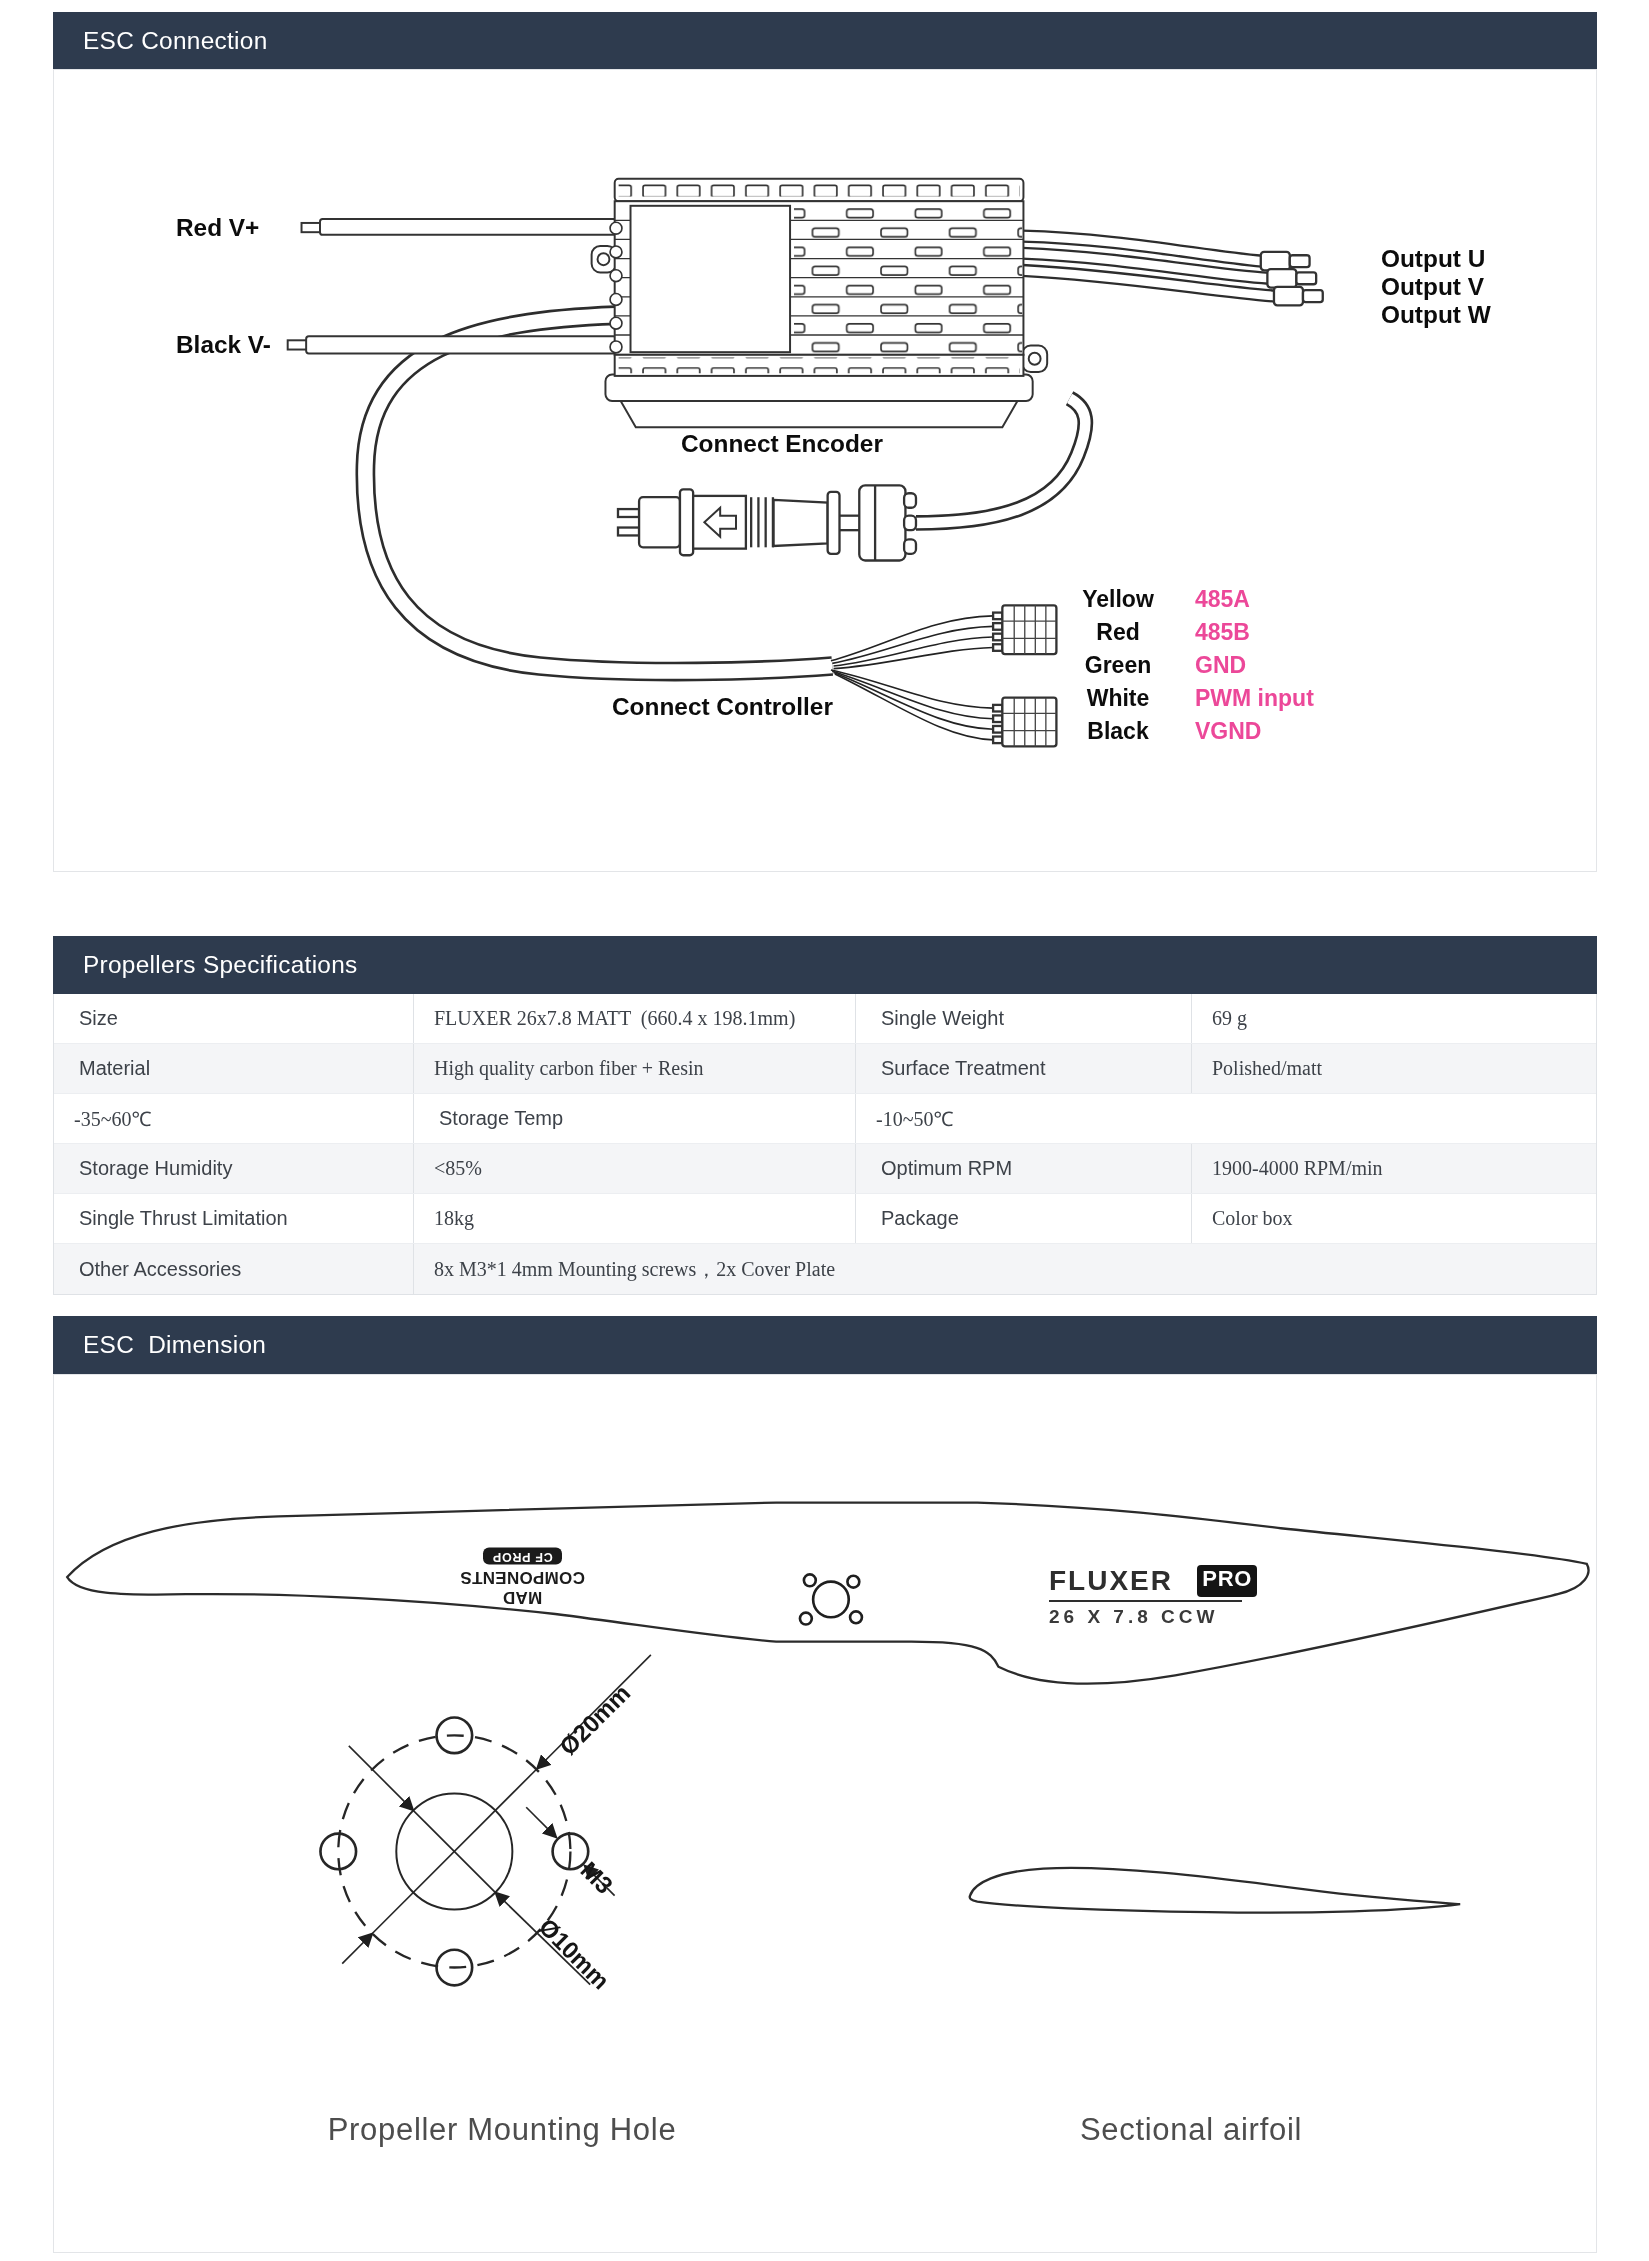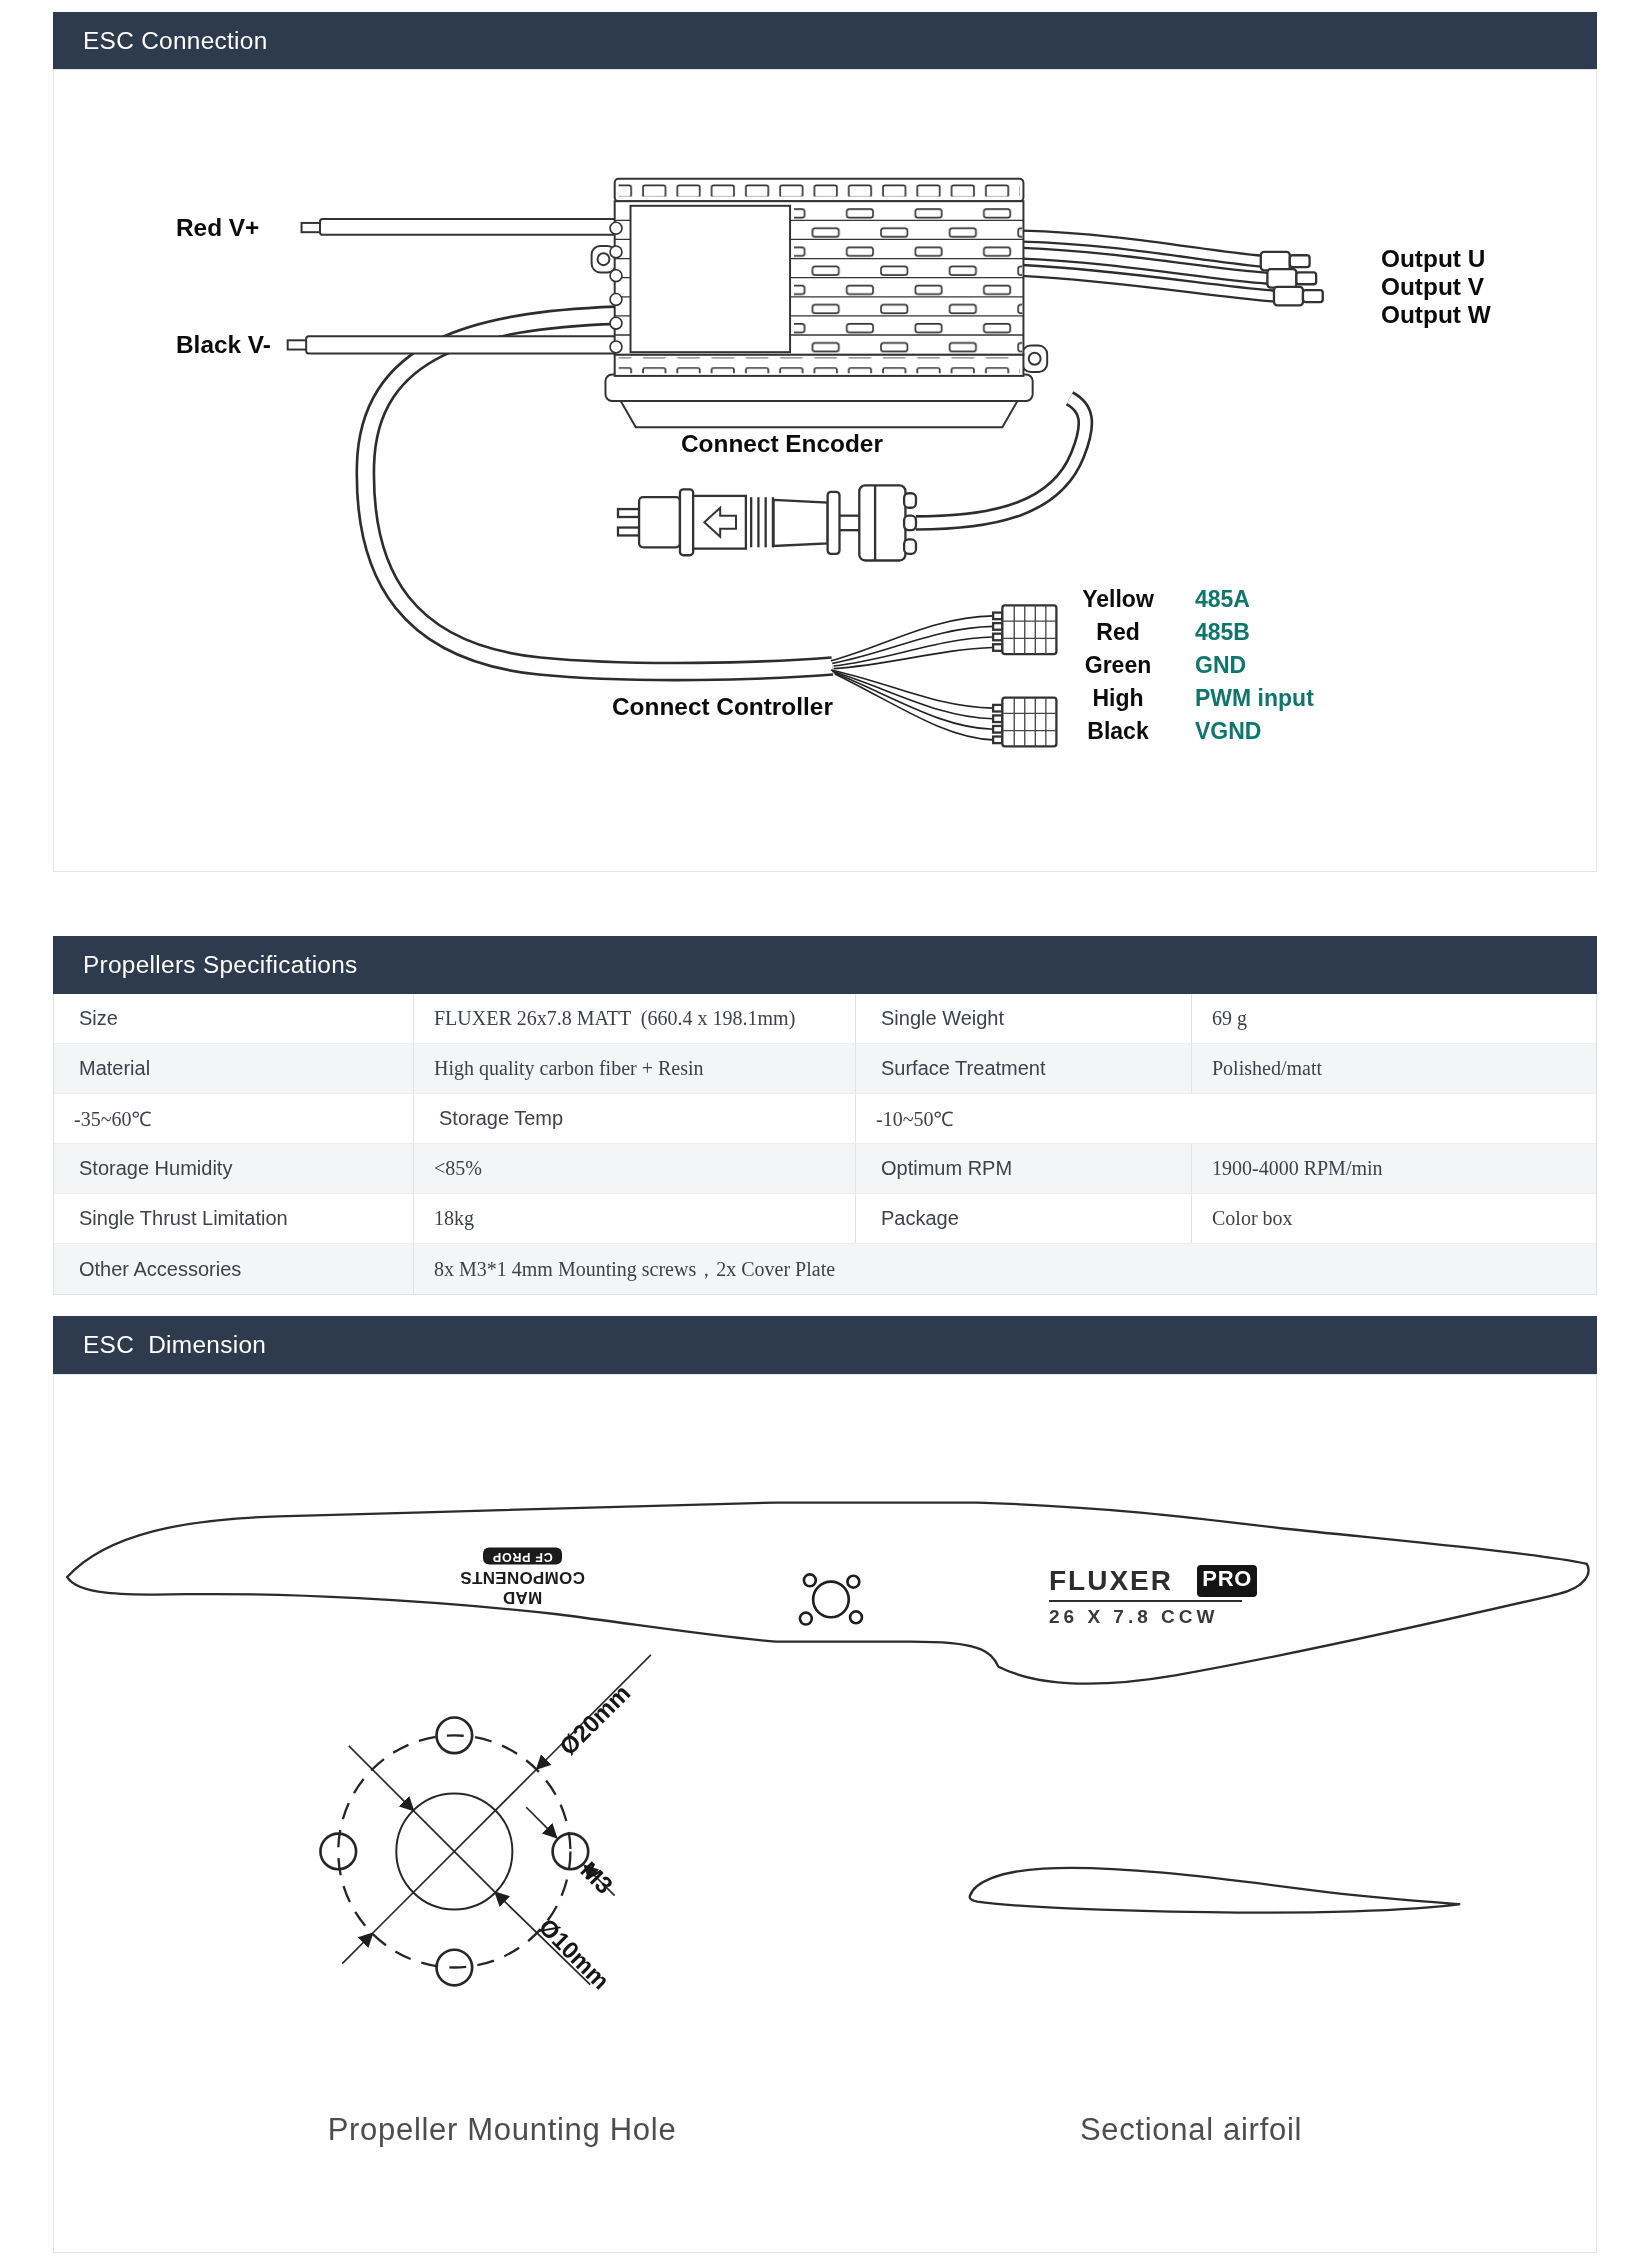--- a/index.html
+++ b/index.html
@@ -13,21 +13,21 @@
 
   .panel { position:absolute; left:53px; width:1544px; background:#fff; border:0.7px solid #e3e5e8; }
   .panel svg { position:absolute; left:0; top:0; }
 
   .dlabel { position:absolute; font-size:24.4px; font-weight:600; color:#0c0c0c; white-space:nowrap; }
   .outlist div { line-height:28px; }
 
   .wiretable { position:absolute; left:1021px; top:513px; }
   .wrow { display:flex; height:33px; align-items:center; }
   .wcolor { width:86px; text-align:center; font-size:23px; font-weight:600; color:#0c0c0c; }
-  .wsig { margin-left:34px; font-size:23px; font-weight:600; color:#0f766e; white-space:nowrap; }
+  .wsig { margin-left:34px; font-size:23px; font-weight:600; color:#ec4899; white-space:nowrap; }
 
   
   .spec { position:absolute; left:53px; top:994px; width:1544px; border:0.7px solid #dfe2e6; border-top:none; font-size:20px; color:#3d4249; }
   .srow { display:grid; grid-template-columns:360px 442px 336px 404px; height:50px; border-bottom:1.3px solid #eceef1; background:#fff; }
   .srow:nth-child(even) { background:#f4f5f7; }
   .srow:last-child { border-bottom:none; grid-template-columns:360px 1183px; }
   .cell { display:flex; align-items:center; padding-left:25px; border-right:0.7px solid #dfe2e6; white-space:pre; overflow:hidden; }
   .cell:last-child { border-right:none; }
   .cell.val { padding-left:20px;font-family:Liberation Serif, serif; }
 
@@ -227,21 +227,21 @@
       </div>
       <div class="wrow">
         <span class="wcolor">Red</span>
         <span class="wsig">485B</span>
       </div>
       <div class="wrow">
         <span class="wcolor">Green</span>
         <span class="wsig">GND</span>
       </div>
       <div class="wrow">
-        <span class="wcolor">High</span>
+        <span class="wcolor">White</span>
         <span class="wsig">PWM input</span>
       </div>
       <div class="wrow">
         <span class="wcolor">Black</span>
         <span class="wsig">VGND</span>
       </div>
     </div>
   </div>
 
   <div class="hdr" style="top:936px">

